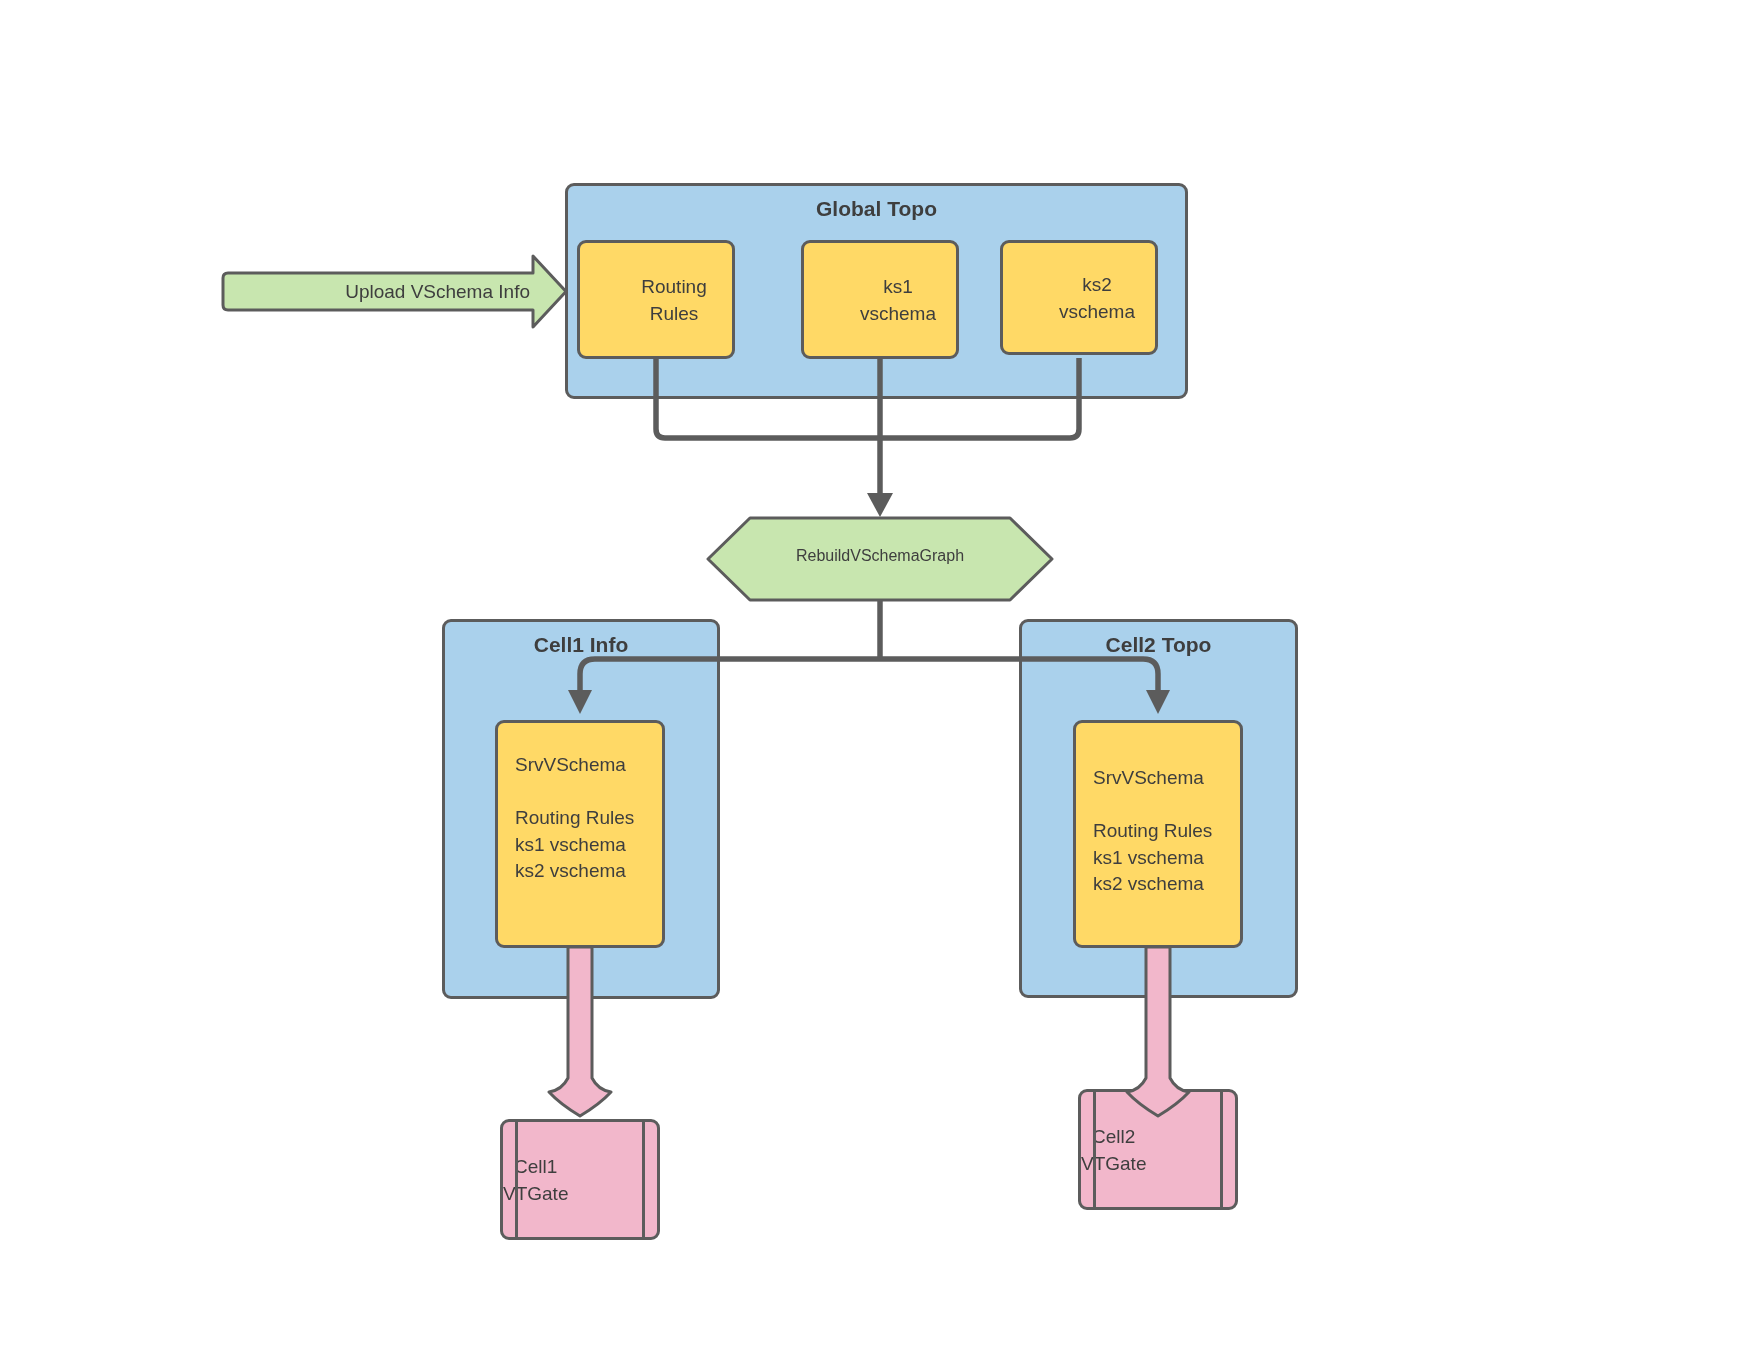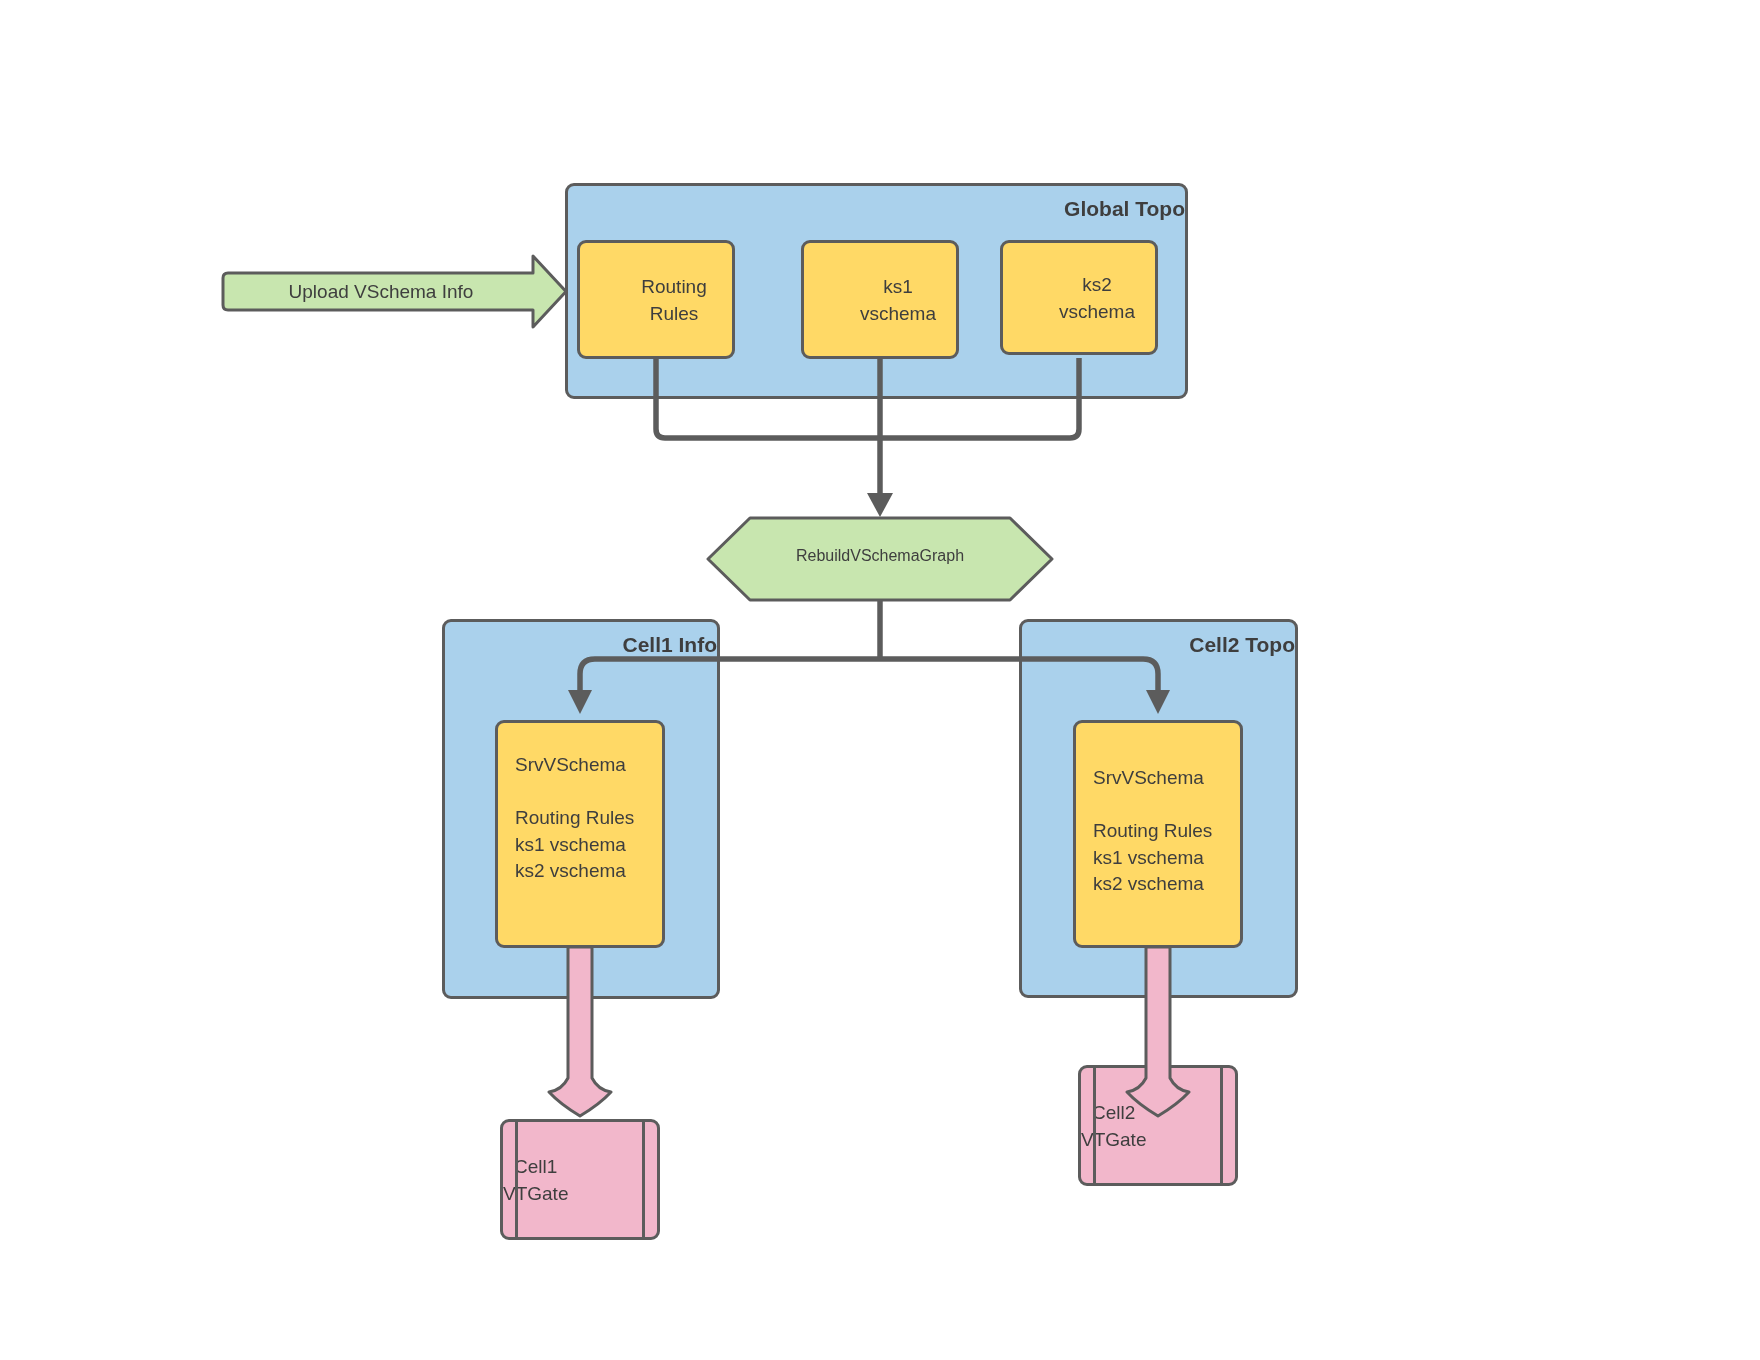--- a/index.html
+++ b/index.html
@@ -28,21 +28,21 @@
     position: absolute;
     border: 3px solid var(--stroke);
     border-radius: 9px;
   }
   .blue   { background: var(--box-blue);   z-index: 1; }
   .yellow { background: var(--box-yellow); z-index: 1; padding-left: 36px; }
   .pinkbx { background: var(--shape-pink); z-index: 1; }
 
   .box-title {
     width: 100%;
-    text-align: right;
+    text-align: center;
     margin-top: 11px;
     font-weight: bold;
     font-size: 21px;
     color: var(--text);
   }
 
   .global { left: 565px; top: 183px; width: 623px; height: 216px; }
   .cell1  { left: 442px; top: 619px; width: 278px; height: 380px; }
   .cell2  { left: 1019px; top: 619px; width: 279px; height: 379px; }
 
@@ -73,21 +73,21 @@
   .vtgate {
     display: flex;
     align-items: center;
     justify-content: flex-start;
     text-align: center;
     white-space: pre-line;
     font-size: 19px;
     line-height: 27px;
   }
   .vtgate1 { left: 500px;  top: 1119px; width: 160px; height: 121px; }
-  .vtgate2 { left: 1078px; top: 1065px; width: 160px; height: 121px; }
+  .vtgate2 { left: 1078px; top: 1089px; width: 160px; height: 121px; }
   .vtg-bar {
     position: absolute;
     top: 0; bottom: 0;
     width: 3px;
     background: var(--stroke);
   }
   .vtg-bar.l { left: 12px; }
   .vtg-bar.r { right: 12px; }
 
   svg.wires {
@@ -115,21 +115,21 @@
     stroke-linejoin: round;
   }
 
   .float-label {
     position: absolute;
     z-index: 3;
     text-align: center;
     color: var(--text);
   }
   .hex-label    { left: 708px; top: 547px; width: 344px; font-size: 16px; }
-  .upload-label { left: 226px; top: 281px; width: 310px; font-size: 19px; }
+  .upload-label { left: 220px; top: 281px; width: 310px; font-size: 19px; text-align: right; }
 </style>
 </head>
 <body>
 
 <div class="canvas">
 
   <div class="box blue global">
     <div class="box-title">Global Topo</div>
   </div>
 

